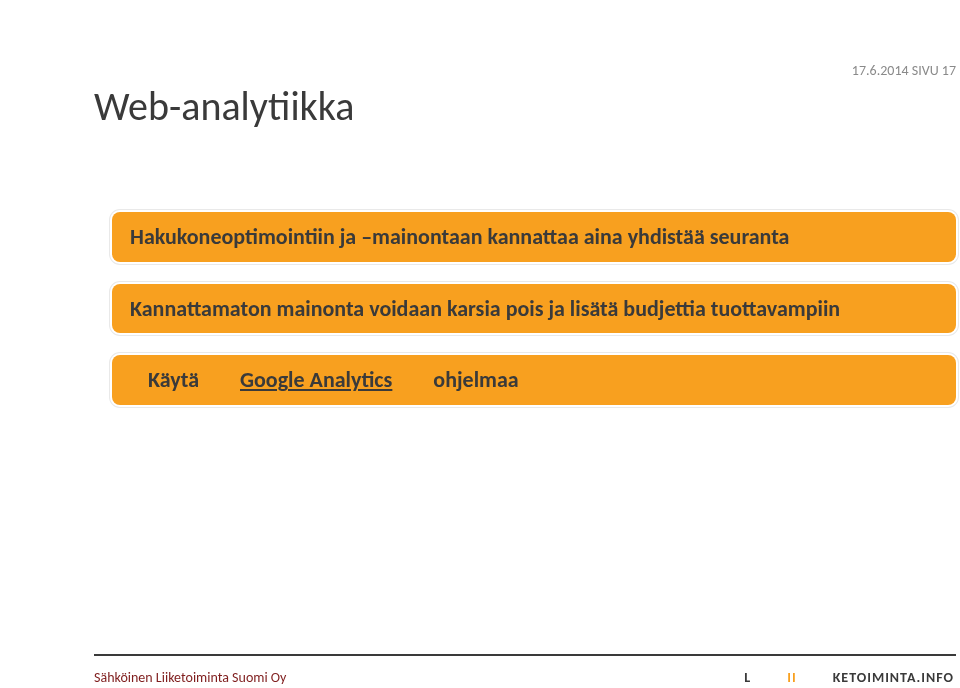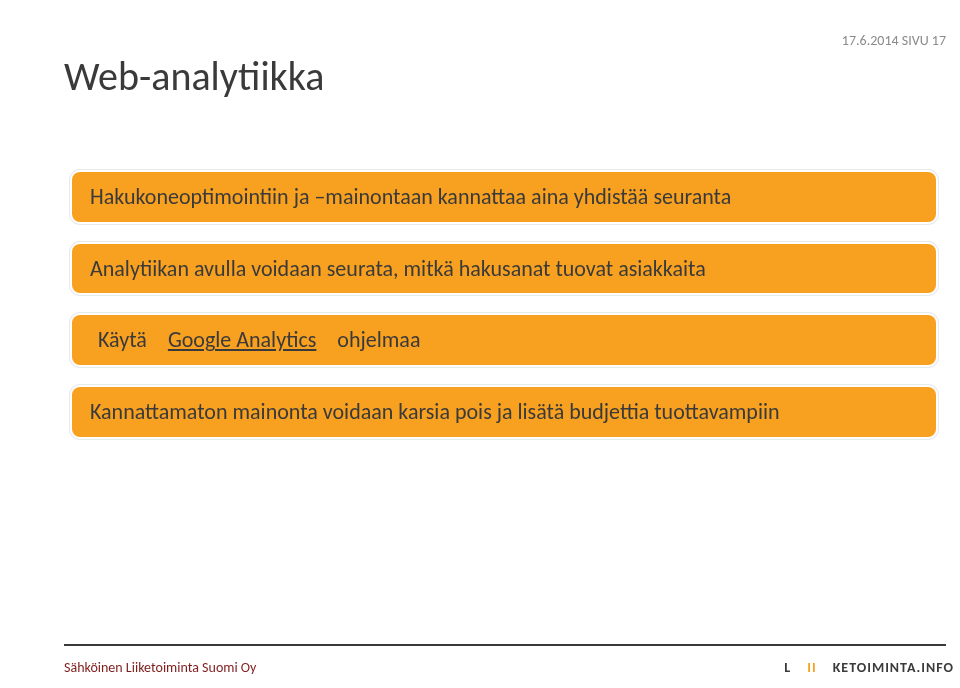--- a/index.html
+++ b/index.html
@@ -1,16 +1,16 @@
 <!DOCTYPE html>
 <html><head>
   <meta charset="utf-8">
   <style>
     * {
-      margin: 8px;
+      margin: 18px;
       padding: 0;
       box-sizing: border-box;
     }
     body {
       width: 960px;
       height: 688px;
       background: #ffffff;
       font-family: Calibri, Arial, sans-serif;
       position: relative;
       overflow: hidden;
@@ -39,20 +39,21 @@
     }
     .box {
       background: #f8a01f;
       border-radius: 8px;
       padding: 10px 18px;
       margin-bottom: 22px;
       color: #3a3a3a;
       font-size: 22px;
       line-height: 1.35;
       box-shadow: 0 0 0 2px #ffffff, 0 0 0 3px #e9e9e9;
+      font-weight: bold;
     }
     .link {
       color: #3a3a3a;
       text-decoration: underline;
     }
     .footer-line {
       position: absolute;
       left: 40px;
       right: 22px;
       bottom: 50px;
@@ -81,24 +82,23 @@
   </style>
 </head>
 <body>
 
 <div class="header-date">17.6.2014 SIVU 17</div>
 
 <h1 class="title">Web-analytiikka</h1>
 
 <div class="content">
   <div class="box">Hakukoneoptimointiin ja –mainontaan kannattaa aina yhdistää seuranta</div>
-  <div class="box">Analytiikan avulla voidaan seurata, mitkä hakusanat tuovat asiakkaita</div>
+  <div class="box">Kannattamaton mainonta voidaan karsia pois ja lisätä budjettia tuottavampiin</div>
   <div class="box">
     <span>Käytä </span><a class="link" href="#">Google Analytics</a><span> ohjelmaa</span>
   </div>
-  <div class="box">Kannattamaton mainonta voidaan karsia pois ja lisätä budjettia tuottavampiin</div>
 </div>
 
 <div class="footer-line"></div>
 <div class="footer-left">Sähköinen Liiketoiminta Suomi Oy</div>
 <div class="footer-right">
   <span>L</span><span class="ii">II</span><span>KETOIMINTA.INFO</span>
 </div>
 
 </body></html>

